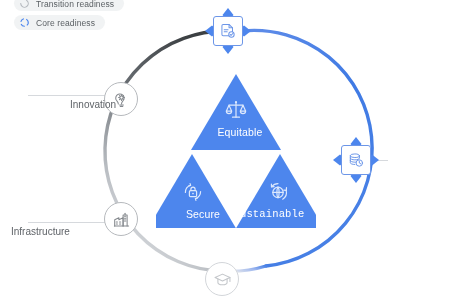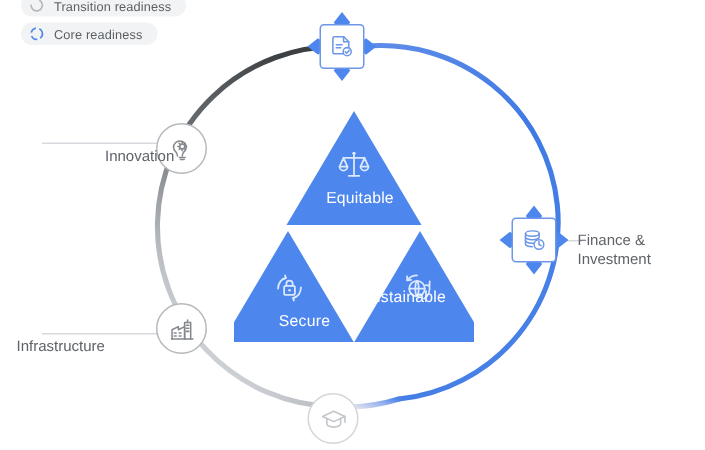--- a/index.html
+++ b/index.html
@@ -28,21 +28,21 @@
 
   
   .tri-wrap{position:absolute;left:156px;top:68px;width:160px;height:160px;z-index:20;}
   .tri-svg{position:absolute;left:0;top:0;width:160px;height:160px;}
   .tri-label{
     position:absolute;color:#ffffff;font-size:10.5px;letter-spacing:.15px;
     text-align:center;white-space:nowrap;
   }
   .tl-equitable{left:4px;top:58px;width:160px;}
   .tl-secure{left:-8px;top:140px;width:110px;}
-  .tl-sustainable{left:58px;top:124px;width:110px;}
+  .tl-sustainable{left:58px;top:140px;width:110px;font-family:Liberation Mono, monospace;}
   .tri-ico{position:absolute;width:24px;height:24px;}
   .ti-equitable{left:68px;top:30px;}
   .ti-secure{left:25px;top:112px;}
   .ti-sustainable{left:111px;top:112px;}
 
   
   .cnode{
     position:absolute;width:34px;height:34px;border-radius:50%;
     background:#ffffff;border:1px solid #b6b9bd;
     display:flex;align-items:center;justify-content:center;
@@ -251,18 +251,14 @@
       <path d="M5.3 17.6h1.6"></path>
         <path d="M9.4 17.6H11"></path>
       <path d="M16.5 6.4V4.2"></path>
     </svg>
   </div>
 
   <div class="olabel lbl-innovation">Innovation</div>
 
   <div class="olabel lbl-infrastructure">Infrastructure</div>
 
-  <div class="olabel lbl-finance">
-    <div>Finance &amp;</div>
-    <div>Investment</div>
-  </div>
 
 </div>
 
 </body></html>

